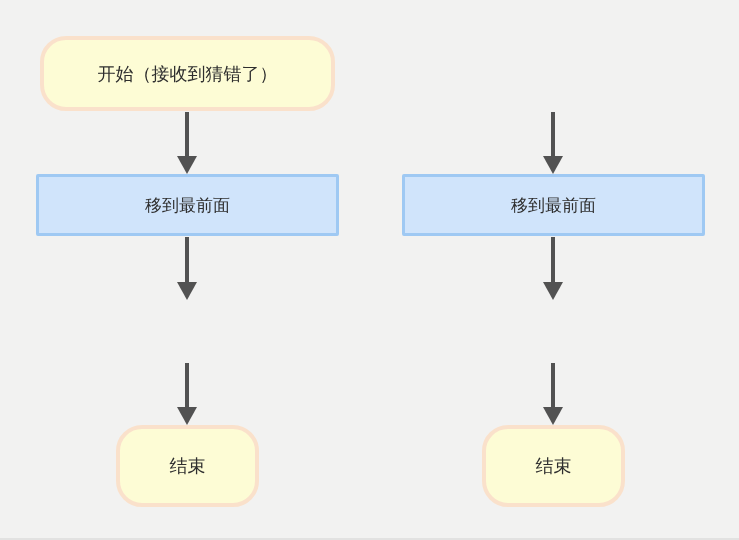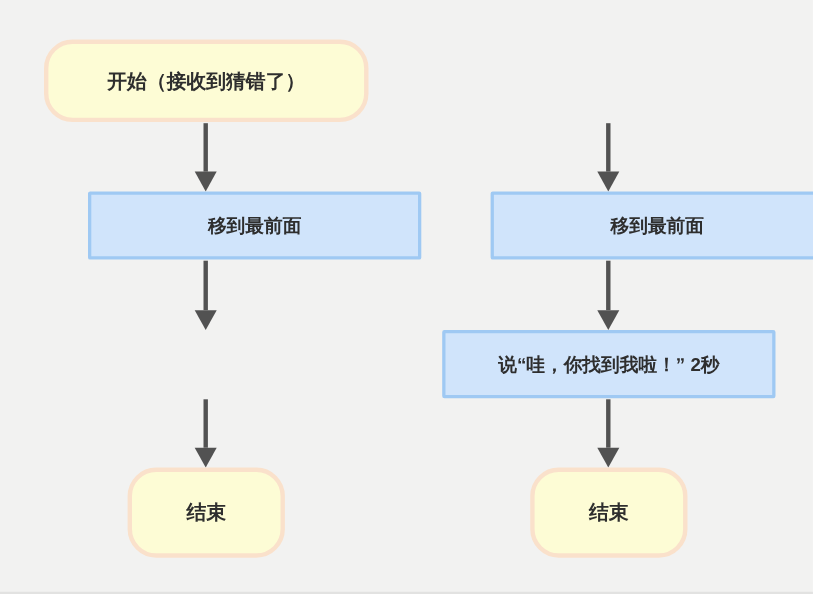--- a/index.html
+++ b/index.html
@@ -28,21 +28,21 @@
   .col-right { left: 402px; }
 
   .node {
     position: absolute;
     display: flex;
     align-items: center;
     justify-content: center;
     text-align: center;
     box-sizing: border-box;
     color: #2E2E2E;
-    font-weight: bold;
+    font-weight: normal;
   }
   .terminal {
     background: #FDFCD5;
     border: 4px solid #FAE1CB;
     border-radius: 26px;
     font-size: 18px;
   }
   .terminal.start {
     left: 4px;
     top: 36px;
@@ -57,21 +57,21 @@
   }
   .process {
     left: 0;
     width: 303px;
     height: 62px;
     background: #D0E4FB;
     border: 3px solid #9FC9F3;
     border-radius: 2px;
     font-size: 17px;
   }
-  .process.p1 { top: 174px; margin-left: 44px; }
+  .process.p1 { top: 174px; }
   .process.p2 { top: 300px; }
 
   .arrow {
     position: absolute;
     left: 141px;
     width: 20px;
   }
   .arrow .shaft {
     position: absolute;
     left: 8px;
@@ -130,21 +130,20 @@
       <div class="head"></div>
     </div>
 
     <div class="node process p1">移到最前面</div>
 
     <div class="arrow a2">
       <div class="shaft"></div>
       <div class="head"></div>
     </div>
 
-    <div class="node process p2">说“哇，你找到我啦！” 2秒</div>
 
     <div class="arrow a3">
       <div class="shaft"></div>
       <div class="head"></div>
     </div>
 
     <div class="node terminal end">结束</div>
   </div>
 
 </div>

